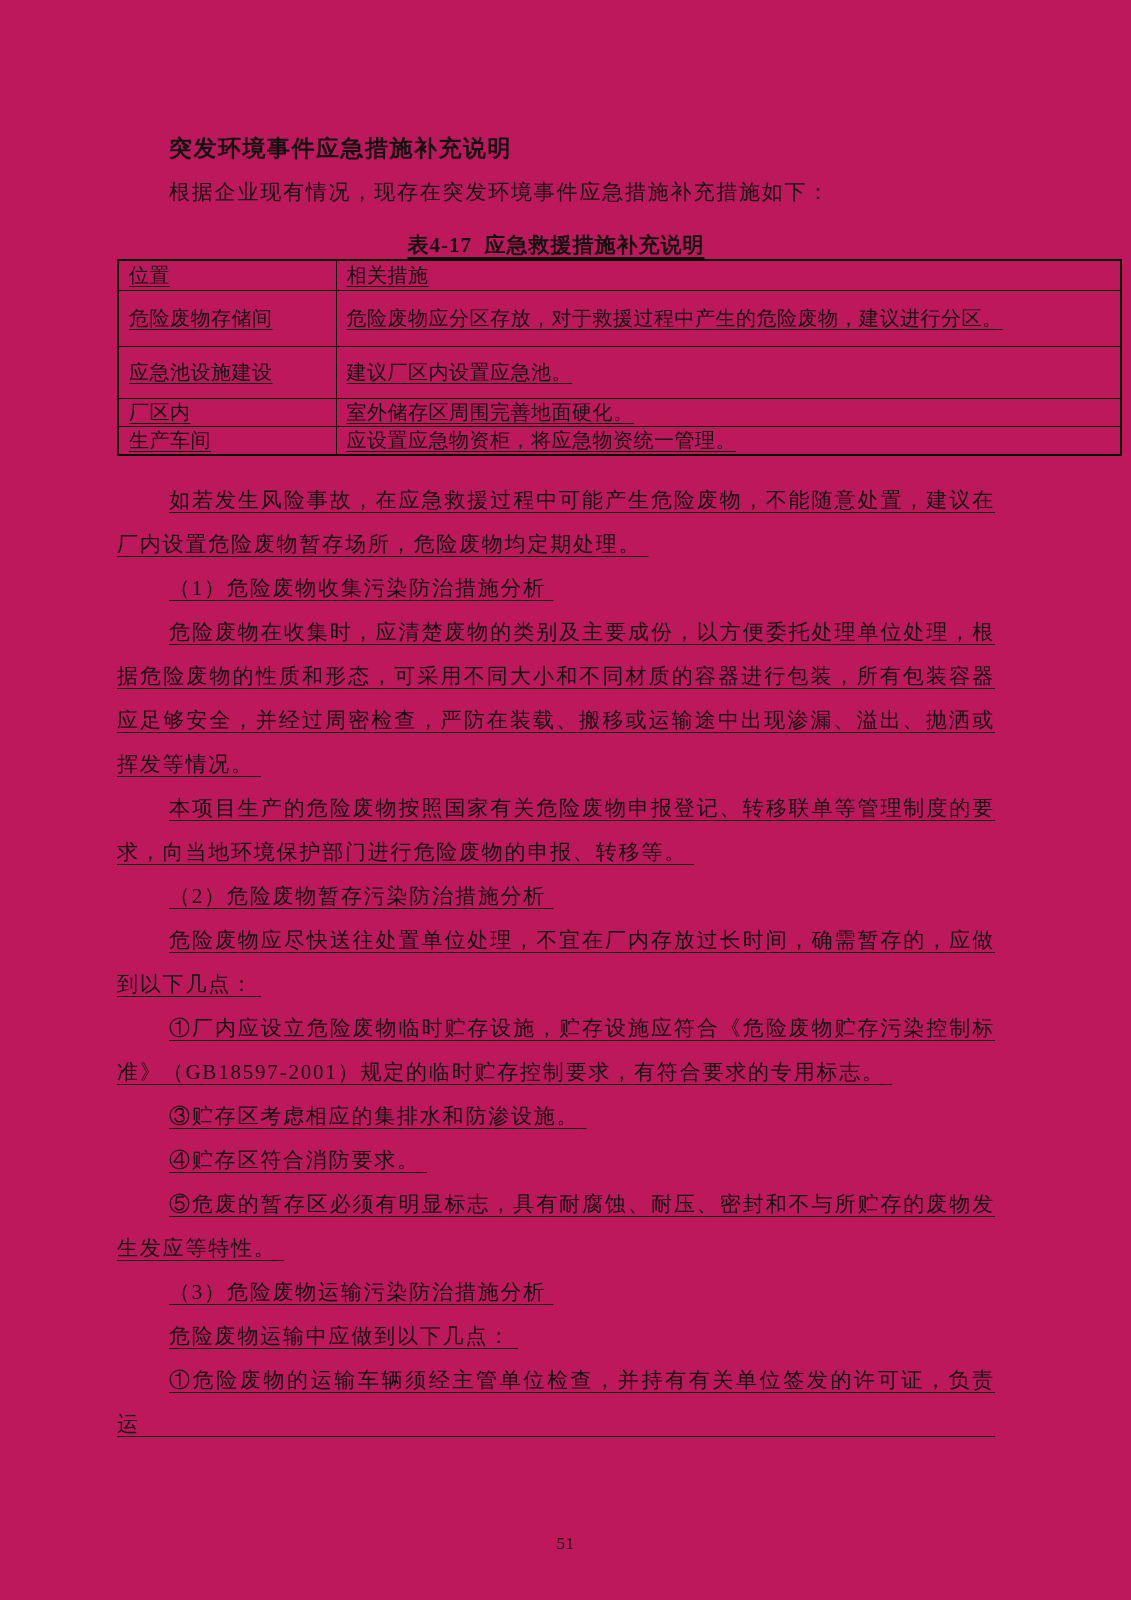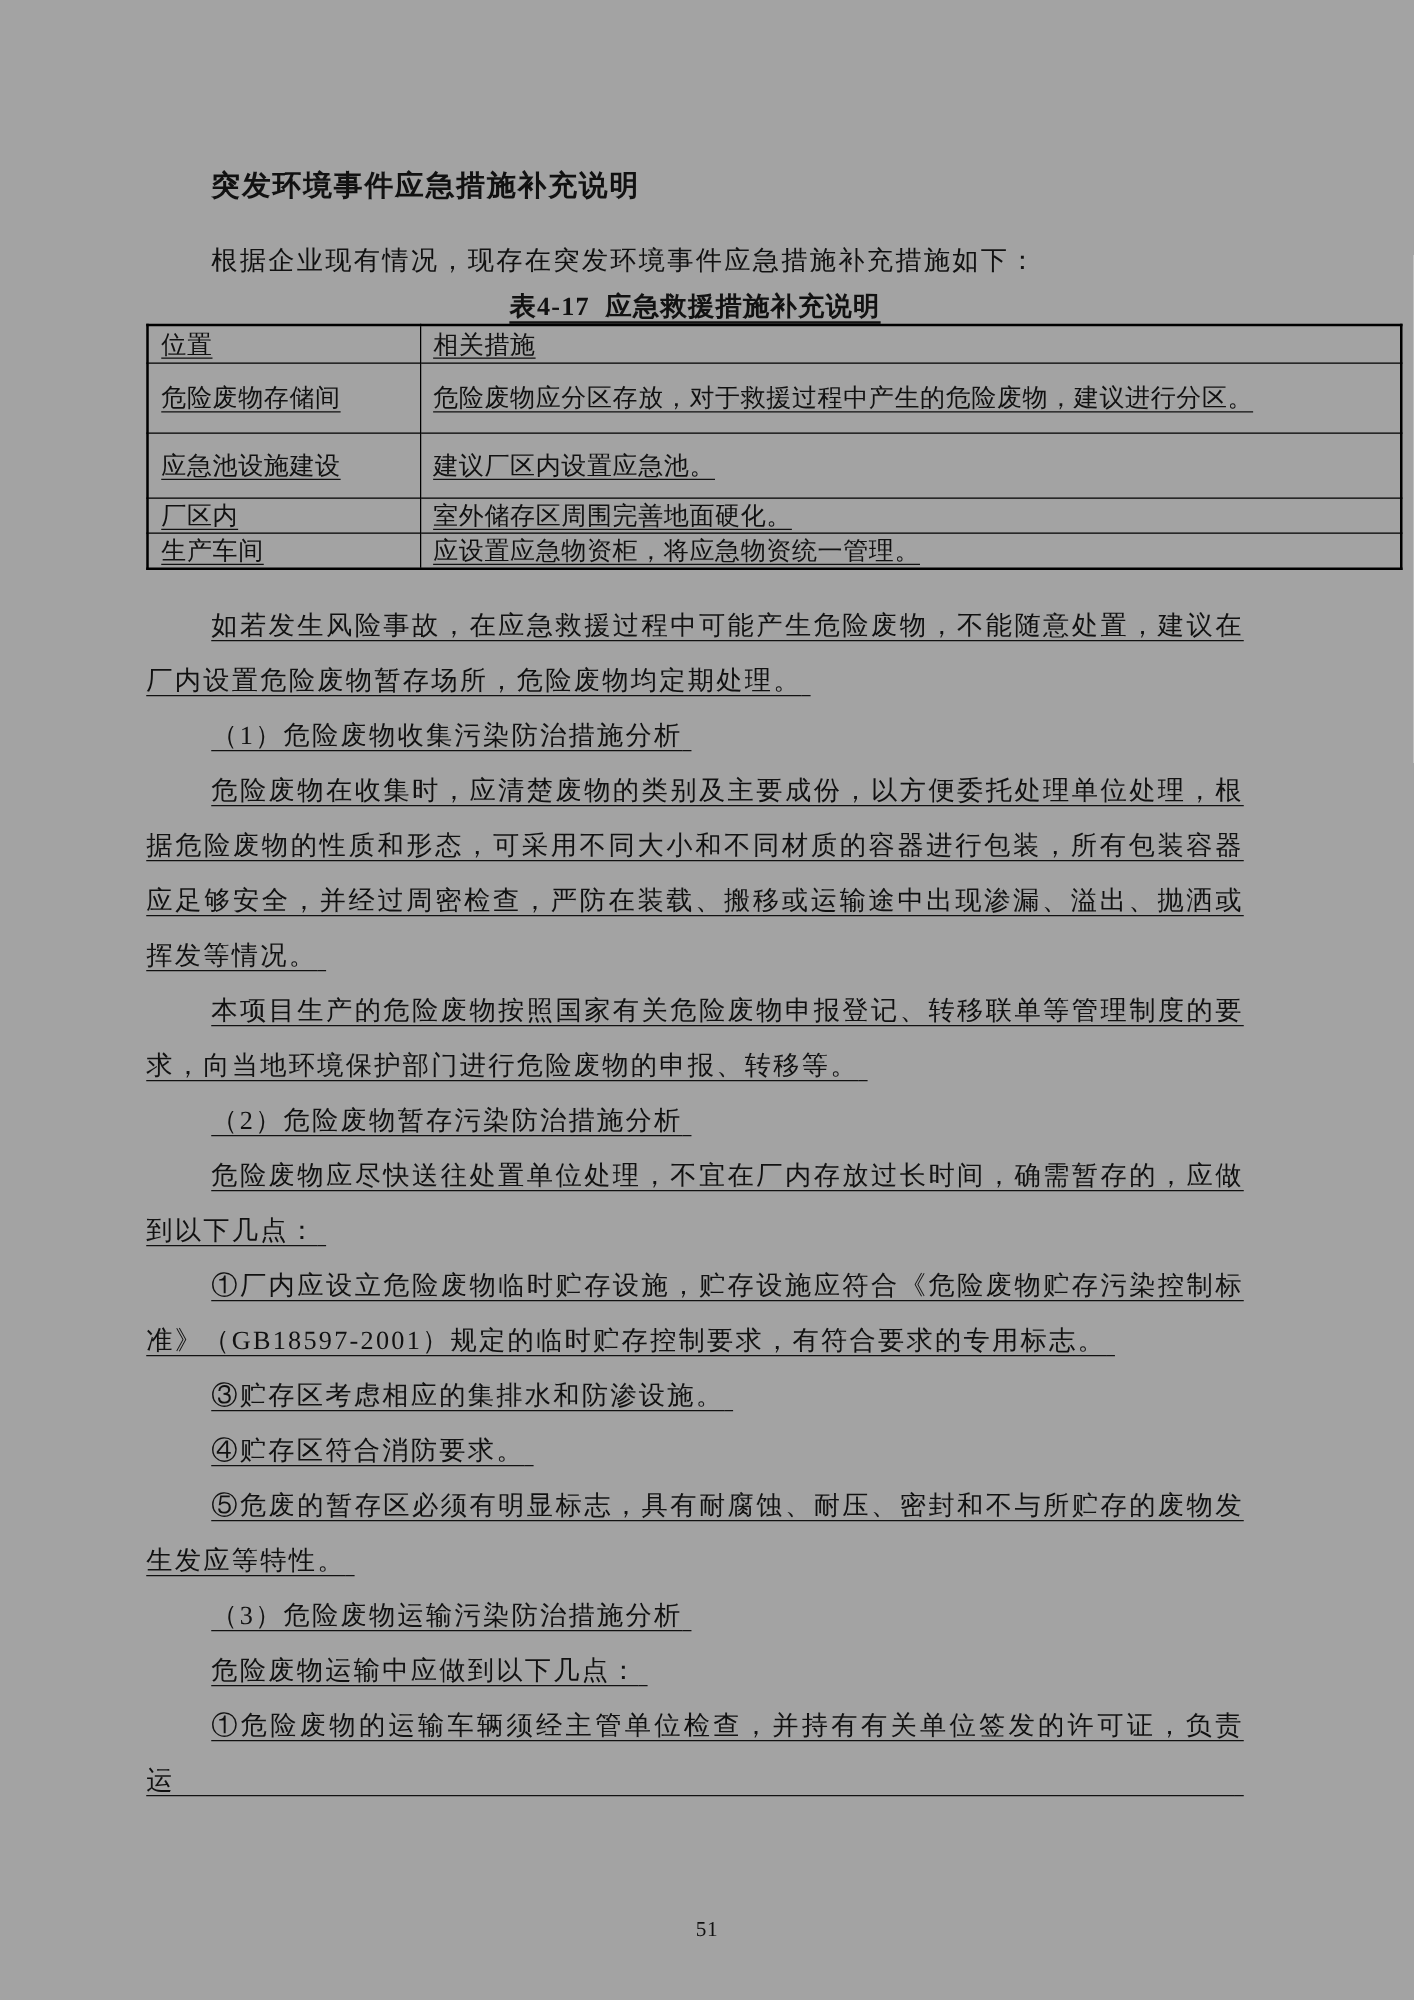--- a/index.html
+++ b/index.html
@@ -1,35 +1,35 @@
 <!DOCTYPE html>
 <html><head>
 <meta charset="utf-8">
 <style>
   html, body { margin: 0; padding: 0; background: #e8e8e8; }
   .page {
     position: relative;
     width: 1131px;
     height: 1600px;
-    background: #a3a3a3;
+    background: #be185d;
     margin: 0 auto;
     font-family: "Liberation Serif", "DejaVu Serif", serif;
     color: #111111;
     overflow: hidden;
   }
 
   
   .doc-heading {
     position: absolute; left: 117px; width: 878px; top: 133px;
     font-size: 23px; font-weight: bold; letter-spacing: 1.5px;
     text-indent: 52px; line-height: 32px; white-space: nowrap;
   }
   
   .doc-intro {
-    position: absolute; left: 117px; width: 878px; top: 192px;
+    position: absolute; left: 117px; width: 878px; top: 176px;
     font-size: 21px; letter-spacing: 1.8px;
     text-indent: 52px; line-height: 32px; white-space: nowrap;
   }
   
   .table-caption {
     position: absolute; left: 117px; width: 878px; top: 231px;
     font-size: 21px; font-weight: bold; text-align: center;
     letter-spacing: 1px; line-height: 28px;
     text-decoration: underline; text-underline-offset: 5px; text-decoration-thickness: 1.5px;
   }

